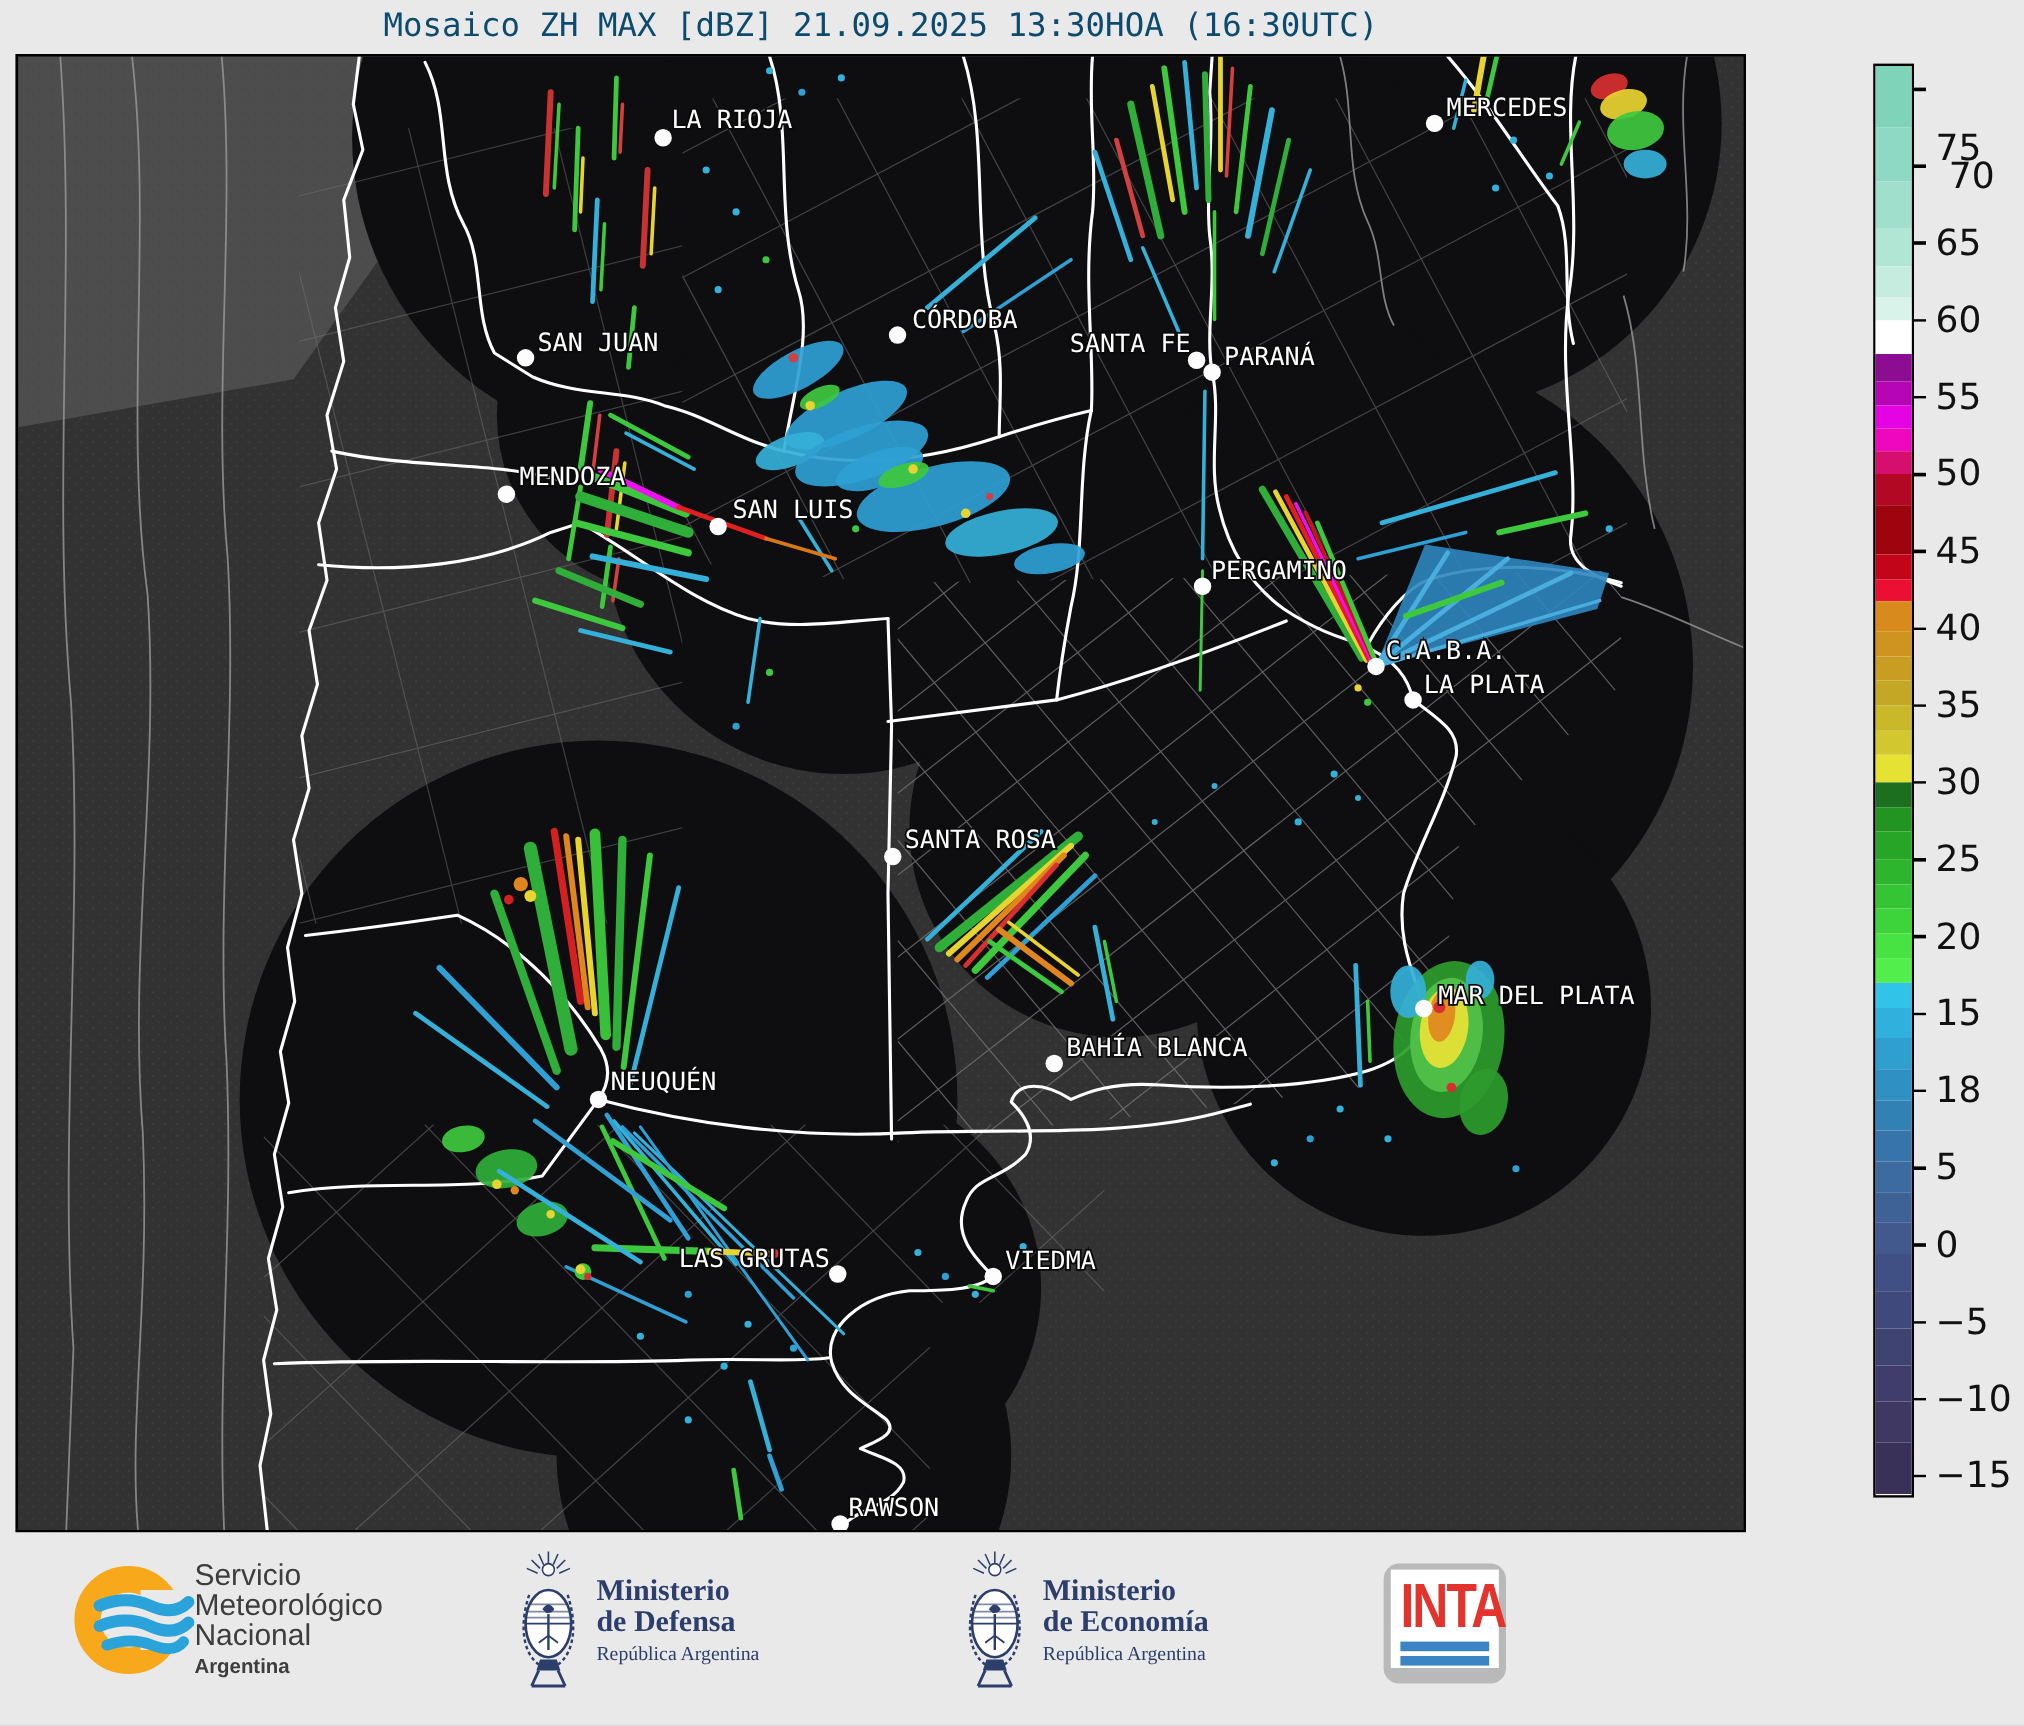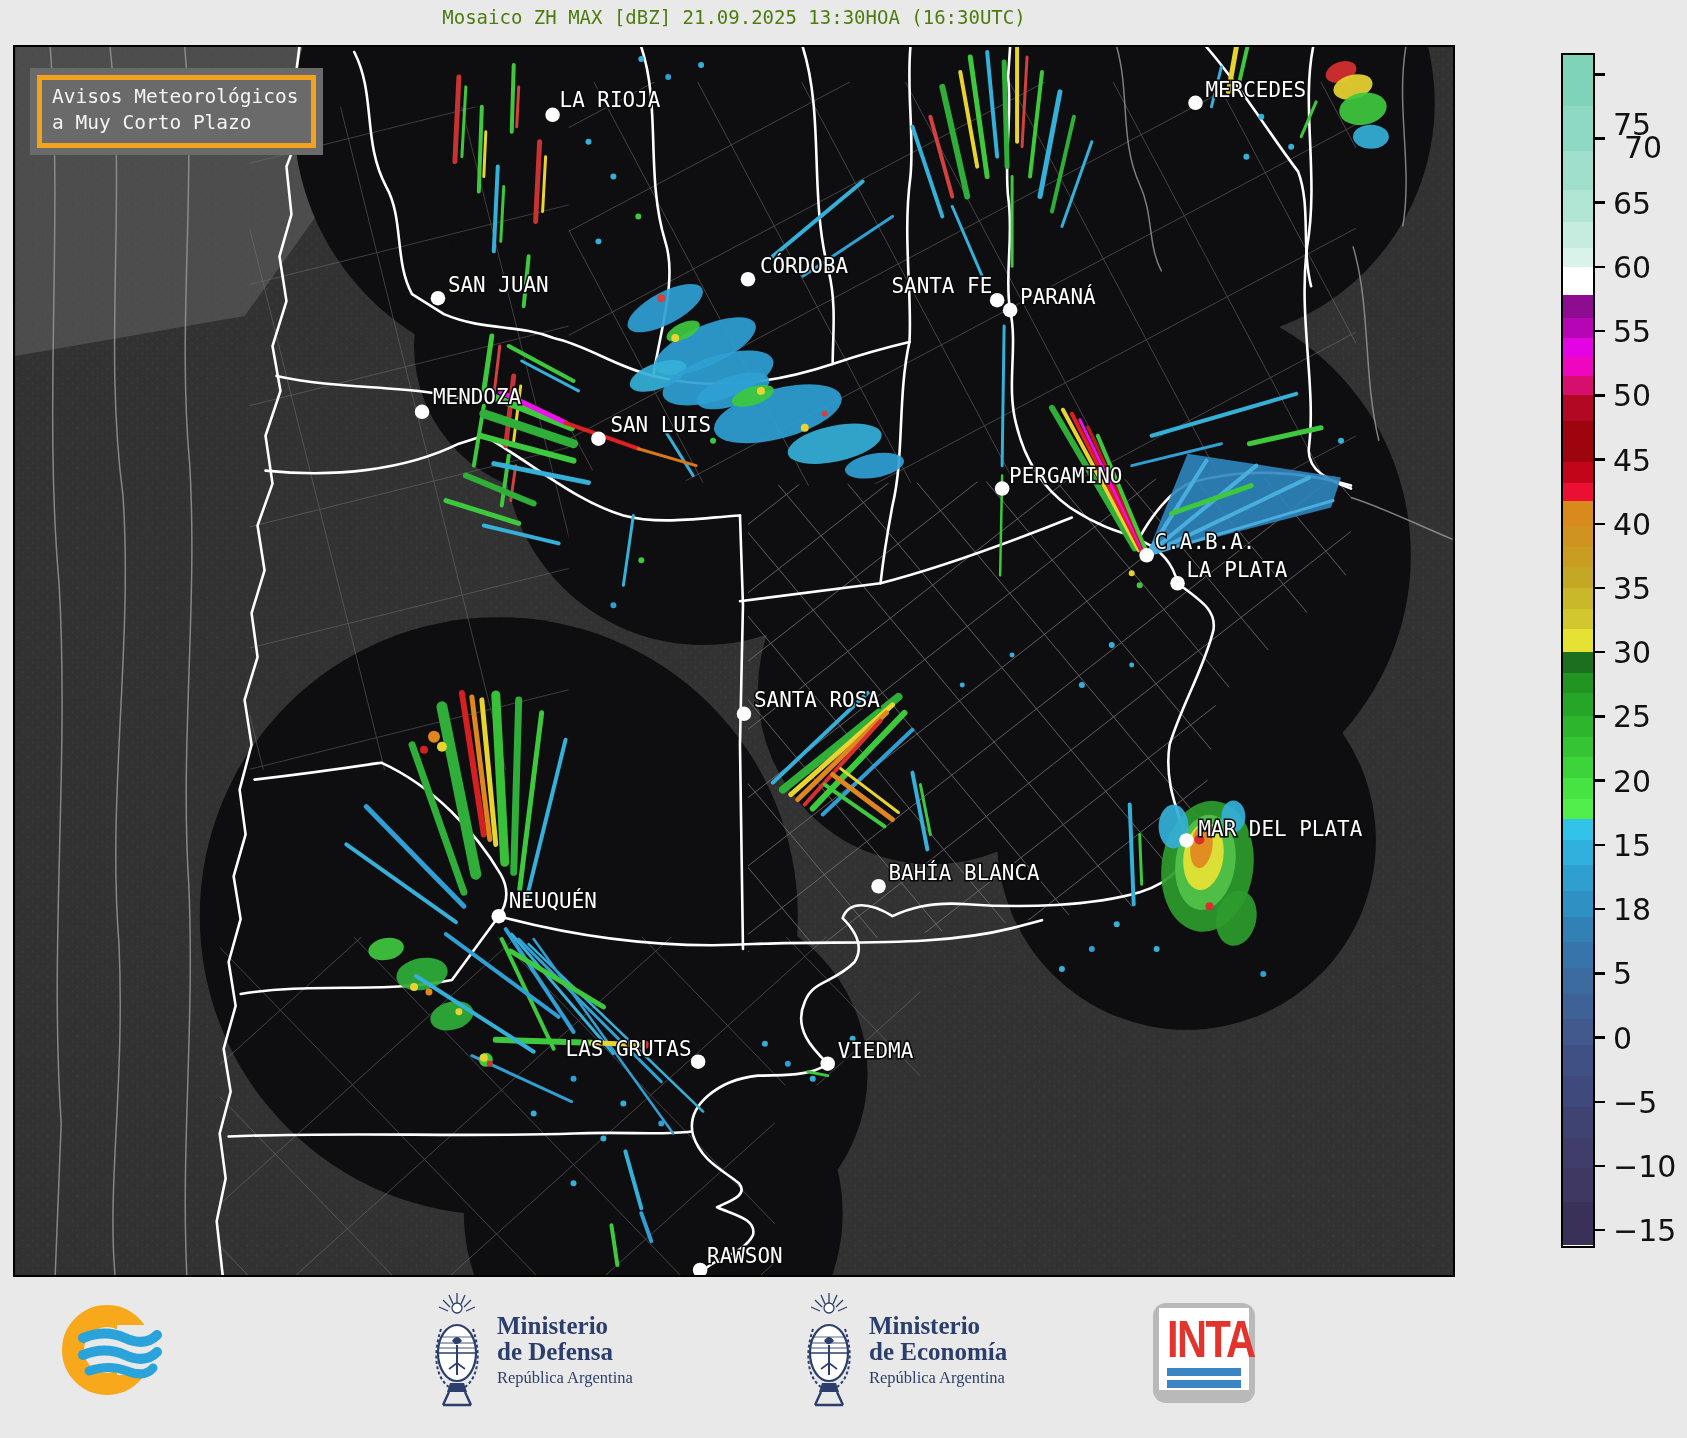--- a/index.html
+++ b/index.html
@@ -1,19 +1,19 @@
 <!DOCTYPE html>
 <html><head>
 <meta charset="utf-8">
 <style>
   html,body{margin:0;padding:0;background:#e9e9e9;}
   .page{position:relative;width:1687px;height:1438px;background:#e9e9e9;overflow:hidden;
         font-family:"DejaVu Sans Mono", monospace;}
   .title{position:absolute;left:13px;top:6px;width:1442px;text-align:center;
-         font-size:19px;color:#4d7c0f;white-space:pre;}
+         font-size:27px;color:#0c4a6e;white-space:pre;}
   .map-wrap{position:absolute;left:13px;top:45px;width:1442px;height:1232px;
             border:2px solid #000;box-sizing:border-box;background:#323232;overflow:hidden;}
   .map-wrap svg{display:block;}
   
   .alert-box{position:absolute;left:30px;top:68px;background:#6a6a6a;padding:7px;}
   .alert-inner{border:5px solid #f2a21c;padding:4px 12px 7px 10px;}
   .alert-inner div{font-size:19.5px;line-height:26px;color:#f4f4f4;white-space:pre;}
   
   .cb-frame{position:absolute;left:1561px;top:53px;border:2px solid #000;background:#fff;}
   #cb-grad{width:30px;height:1191px;display:flex;flex-direction:column;}
@@ -760,26 +760,20 @@
             <text x="825" y="1014" fill="#ffffff" stroke="#0a0a0a" stroke-width="3" paint-order="stroke" font-size="21" font-family="&quot;DejaVu Sans Mono&quot;, monospace">VIEDMA</text>
           </g>
           <g>
             <circle cx="687" cy="1227" r="7.3" fill="#fdfdfd"></circle>
             <text x="694" y="1220" fill="#ffffff" stroke="#0a0a0a" stroke-width="3" paint-order="stroke" font-size="21" font-family="&quot;DejaVu Sans Mono&quot;, monospace">RAWSON</text>
           </g>
         </g>
     </svg>
   </div>
 
-  <div class="alert-box">
-    <div class="alert-inner">
-      <div>Avisos Meteorológicos</div>
-      <div>a Muy Corto Plazo</div>
-    </div>
-  </div>
 
   <div class="cb-frame">
     <div id="cb-grad">
         <div style="height: 51.376px; background: rgb(126, 211, 184);"></div>
         <div style="height: 44.954px; background: rgb(142, 217, 195);"></div>
         <div style="height: 38.532px; background: rgb(159, 223, 203);"></div>
         <div style="height: 32.11px; background: rgb(177, 230, 213);"></div>
         <div style="height: 25.688px; background: rgb(198, 236, 223);"></div>
         <div style="height: 19.266px; background: rgb(218, 243, 234);"></div>
         <div style="height: 28.2568px; background: rgb(255, 255, 255);"></div>
@@ -867,20 +861,26 @@
 
   <div class="footer">
 
     <svg class="smn-logo" width="110" height="112" viewBox="0 0 110 112">
       <circle cx="52" cy="55" r="34" fill="none" stroke="#f7a81b" stroke-width="22"></circle>
       <rect x="62" y="30" width="48" height="50" fill="#e9e9e9"></rect>
       <path d="M 28,43 Q 50,34 70,43 T 102,40" fill="none" stroke="#2aa3da" stroke-width="10" stroke-linecap="round"></path>
       <path d="M 28,60 Q 50,51 70,60 T 102,57" fill="none" stroke="#2aa3da" stroke-width="10" stroke-linecap="round"></path>
       <path d="M 34,76 Q 54,69 72,76 T 98,73" fill="none" stroke="#2aa3da" stroke-width="9" stroke-linecap="round"></path>
     </svg>
+    <div class="smn-text">
+      <div class="l">Servicio</div>
+      <div class="l">Meteorológico</div>
+      <div class="l">Nacional</div>
+      <div class="s">Argentina</div>
+    </div>
 
     <svg width="0" height="0" style="position:absolute">
       <symbol id="escudo" viewBox="0 0 64 124">
         <g stroke="#2c3e6b" fill="none" stroke-width="1.3">
           <g>
             <line x1="32" y1="2" x2="32" y2="12"></line>
               <line x1="24" y1="4" x2="28" y2="13"></line>
             <line x1="40" y1="4" x2="36" y2="13"></line>
               <line x1="18" y1="9" x2="25" y2="16"></line>
             <line x1="46" y1="9" x2="39" y2="16"></line>

